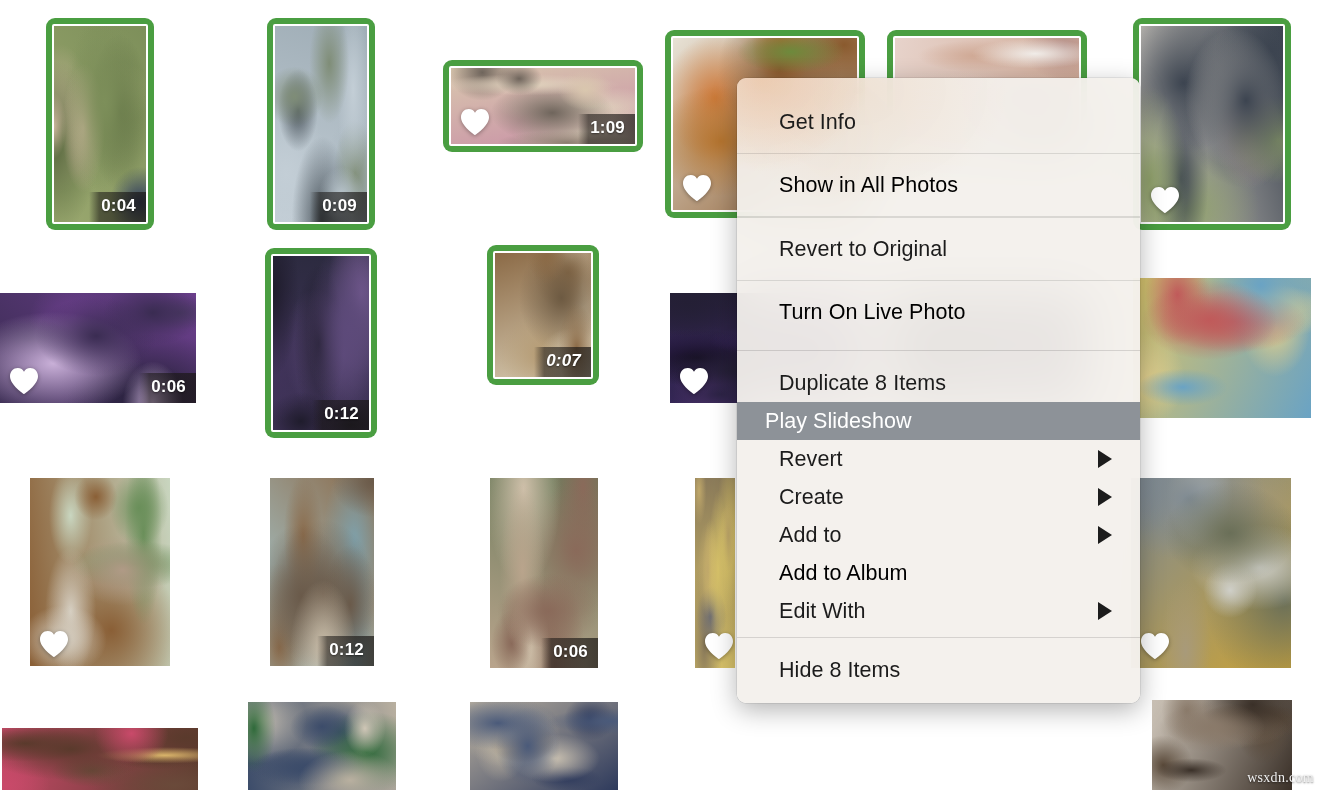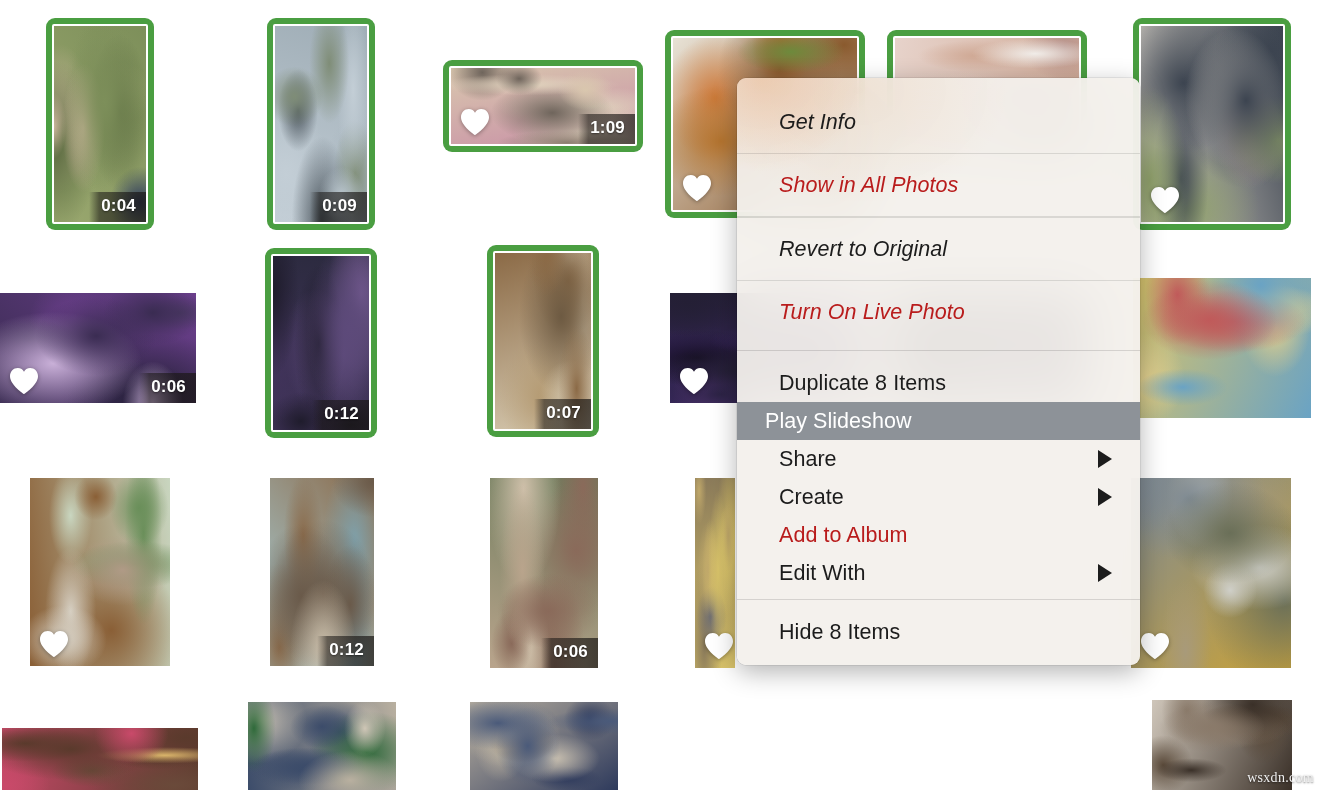--- a/index.html
+++ b/index.html
@@ -104,22 +104,22 @@
     display: flex;
     align-items: center;
     height: 38px;
     padding: 0 14px 0 42px;
     color: #1c1c1c;
     font-size: 21.5px;
     letter-spacing: 0.05px;
     white-space: nowrap;
     user-select: none;
   }
-  .mi.tall  { height: 62px; font-style: italic; }
-  .mi.disabled { color: #b91c1c; }
+  .mi.tall  { height: 62px; }
+  .mi.disabled { color: #000000; }
   .mi.highlight {
     background: #8d9298;
     color: #ffffff;
     padding-left: 28px;
   }
   .mi-label { flex: 1 1 auto; }
   .submenu-arrow {
     flex: 0 0 auto;
     width: 0; height: 0;
     margin-right: 14px;
@@ -216,21 +216,21 @@
         </div>
         <div class="duration">0:06</div>
       </div>
     </div>
     <div class="cell selected" style="left: 265px; top: 248px; width: 112px; height: 190px;">
       <div class="thumb">
         <div class="photo-art" style="background-image: radial-gradient(59% 19% at 81% 97%, rgb(31, 28, 44) 0%, rgba(31, 28, 44, 0) 70%), radial-gradient(37% 70% at 1% 20%, rgb(31, 28, 44) 0%, rgba(31, 28, 44, 0) 70%), radial-gradient(64% 72% at 79% 42%, rgb(93, 74, 122) 0%, rgba(93, 74, 122, 0) 70%), radial-gradient(37% 65% at 48% 50%, rgb(31, 28, 44) 0%, rgba(31, 28, 44, 0) 70%), radial-gradient(51% 46% at 73% 56%, rgb(93, 74, 122) 0%, rgba(93, 74, 122, 0) 70%), radial-gradient(57% 57% at 1% 56%, rgb(66, 52, 92) 0%, rgba(66, 52, 92, 0) 70%), radial-gradient(51% 67% at 92% 22%, rgb(122, 95, 150) 0%, rgba(122, 95, 150, 0) 70%), radial-gradient(54% 24% at 29% 95%, rgb(31, 28, 44) 0%, rgba(31, 28, 44, 0) 70%), radial-gradient(48% 49% at 44% 53%, rgb(93, 74, 122) 0%, rgba(93, 74, 122, 0) 70%), linear-gradient(12deg, rgb(66, 52, 92), rgb(43, 42, 62));"></div>
         <div class="duration">0:12</div>
       </div>
     </div>
-    <div class="cell selected" style="left: 487px; top: 245px; width: 112px; height: 192px;">
+    <div class="cell selected" style="left: 487px; top: 245px; width: 112px; height: 140px; font-style: italic;">
       <div class="thumb">
         <div class="photo-art" style="background-image: radial-gradient(27% 52% at 85% 77%, rgb(139, 106, 70) 0%, rgba(139, 106, 70, 0) 70%), radial-gradient(29% 34% at 54% 1%, rgb(139, 106, 70) 0%, rgba(139, 106, 70, 0) 70%), radial-gradient(50% 35% at 80% 85%, rgb(207, 195, 171) 0%, rgba(207, 195, 171, 0) 70%), radial-gradient(63% 63% at 69% 36%, rgb(109, 90, 66) 0%, rgba(109, 90, 66, 0) 70%), radial-gradient(52% 44% at 76% 16%, rgb(139, 106, 70) 0%, rgba(139, 106, 70, 0) 70%), radial-gradient(25% 33% at 86% 69%, rgb(207, 195, 171) 0%, rgba(207, 195, 171, 0) 70%), radial-gradient(20% 57% at 91% 27%, rgb(207, 195, 171) 0%, rgba(207, 195, 171, 0) 70%), radial-gradient(39% 32% at 80% 4%, rgb(207, 195, 171) 0%, rgba(207, 195, 171, 0) 70%), radial-gradient(63% 49% at 49% 82%, rgb(180, 154, 114) 0%, rgba(180, 154, 114, 0) 70%), linear-gradient(341deg, rgb(217, 205, 180), rgb(139, 106, 70));"></div>
         <div class="duration">0:07</div>
       </div>
     </div>
     <div class="cell" style="left: 670px; top: 293px; width: 196px; height: 110px;">
       <div class="thumb">
         <div class="photo-art" style="background-image: radial-gradient(63% 31% at 36% 70%, rgb(36, 31, 53) 0%, rgba(36, 31, 53, 0) 70%), radial-gradient(66% 24% at 66% 43%, rgb(61, 42, 102) 0%, rgba(61, 42, 102, 0) 70%), radial-gradient(63% 38% at 26% 92%, rgb(44, 35, 69) 0%, rgba(44, 35, 69, 0) 70%), radial-gradient(61% 36% at 14% 59%, rgb(21, 15, 34) 0%, rgba(21, 15, 34, 0) 70%), radial-gradient(24% 57% at 18% 93%, rgb(106, 63, 142) 0%, rgba(106, 63, 142, 0) 70%), radial-gradient(38% 45% at 9% 8%, rgb(36, 31, 53) 0%, rgba(36, 31, 53, 0) 70%), radial-gradient(56% 46% at 82% 14%, rgb(106, 63, 142) 0%, rgba(106, 63, 142, 0) 70%), radial-gradient(59% 31% at 6% 55%, rgb(61, 42, 102) 0%, rgba(61, 42, 102, 0) 70%), radial-gradient(19% 20% at 59% 58%, rgb(106, 63, 142) 0%, rgba(106, 63, 142, 0) 70%), linear-gradient(176deg, rgb(36, 31, 53), rgb(61, 42, 102));"></div>
         <div class="heart">
           <svg viewBox="0 0 32 30" aria-hidden="true">
@@ -334,27 +334,31 @@
       </div>
       <div class="sep group"></div>
       <div class="spacer-pre-hide"></div>
       <div class="mi">
         <span class="mi-label">Duplicate 8 Items</span>
       </div>
       <div class="mi highlight">
         <span class="mi-label">Play Slideshow</span>
       </div>
       <div class="mi">
-        <span class="mi-label">Share</span>
+        <span class="mi-label">Revert</span>
         <span class="submenu-arrow"></span>
       </div>
       <div class="mi">
         <span class="mi-label">Create</span>
         <span class="submenu-arrow"></span>
       </div>
+      <div class="mi">
+        <span class="mi-label">Add to</span>
+        <span class="submenu-arrow"></span>
+      </div>
       <div class="mi disabled">
         <span class="mi-label">Add to Album</span>
       </div>
       <div class="mi">
         <span class="mi-label">Edit With</span>
         <span class="submenu-arrow"></span>
       </div>
       <div class="sep group"></div>
       <div class="spacer-pre-hide"></div>
       <div class="mi">

